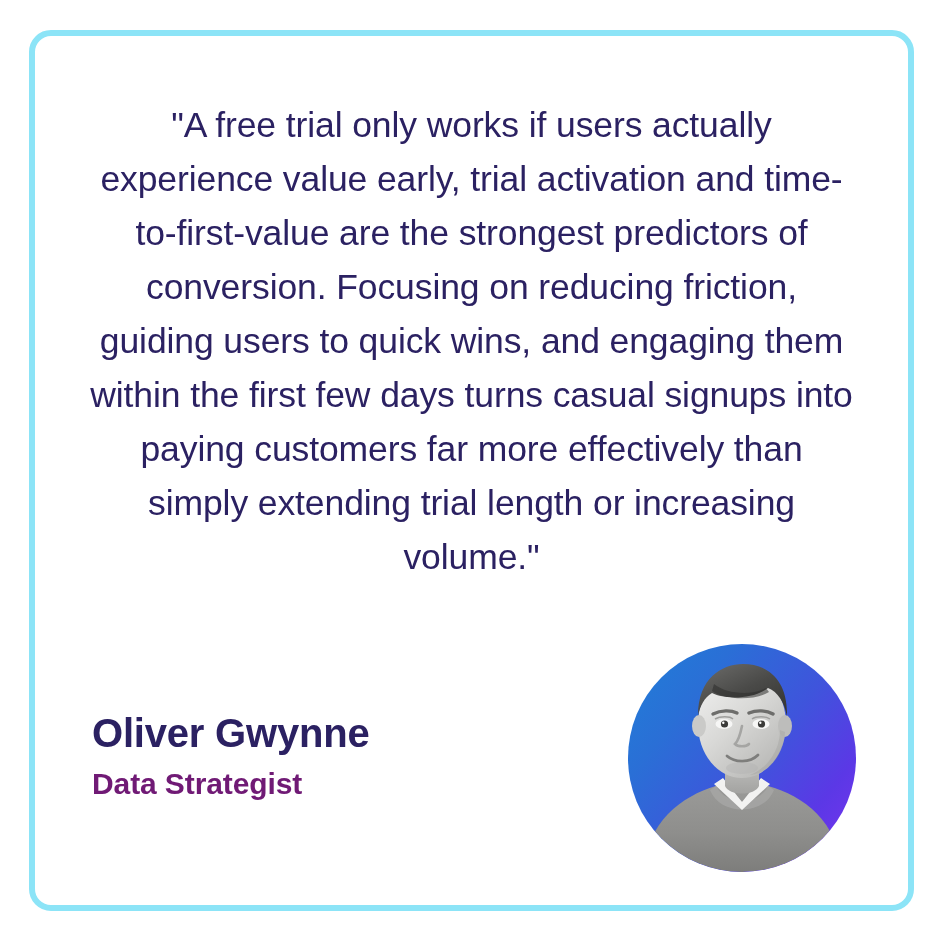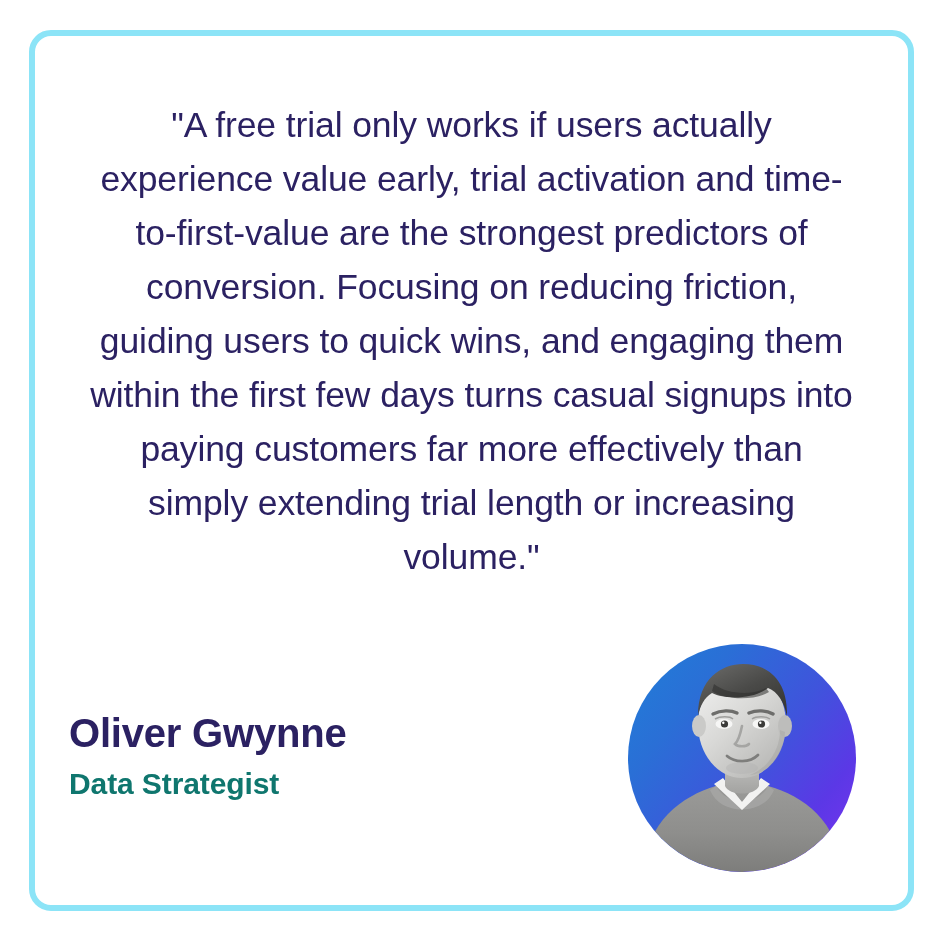--- a/index.html
+++ b/index.html
@@ -50,21 +50,21 @@
     font-weight: 400;
     letter-spacing: -0.1px;
     font-family: "Liberation Sans", sans-serif;
   }
 
   .attribution {
     position: relative;
     flex: 1 1 auto;
     display: flex;
     align-items: center;
-    padding: 0 0 0 34px;
+    padding: 0 0 0 57px;
   }
 
   .person-info {
     display: flex;
     flex-direction: column;
     justify-content: center;
     margin-top: 22px;
   }
 
   .person-name {
@@ -72,21 +72,21 @@
     color: #2b2162;
     font-size: 40px;
     font-weight: 700;
     line-height: 1.22;
     letter-spacing: -0.2px;
     font-family: "Liberation Sans", sans-serif;
   }
 
   .person-role {
     margin: 8px 0 0 0;
-    color: #0f766e;
+    color: #701a75;
     font-size: 30px;
     font-weight: 700;
     line-height: 1.2;
     letter-spacing: -0.1px;
     font-family: "Liberation Sans", sans-serif;
   }
 
   .avatar {
     position: absolute;
     left: 593px;

